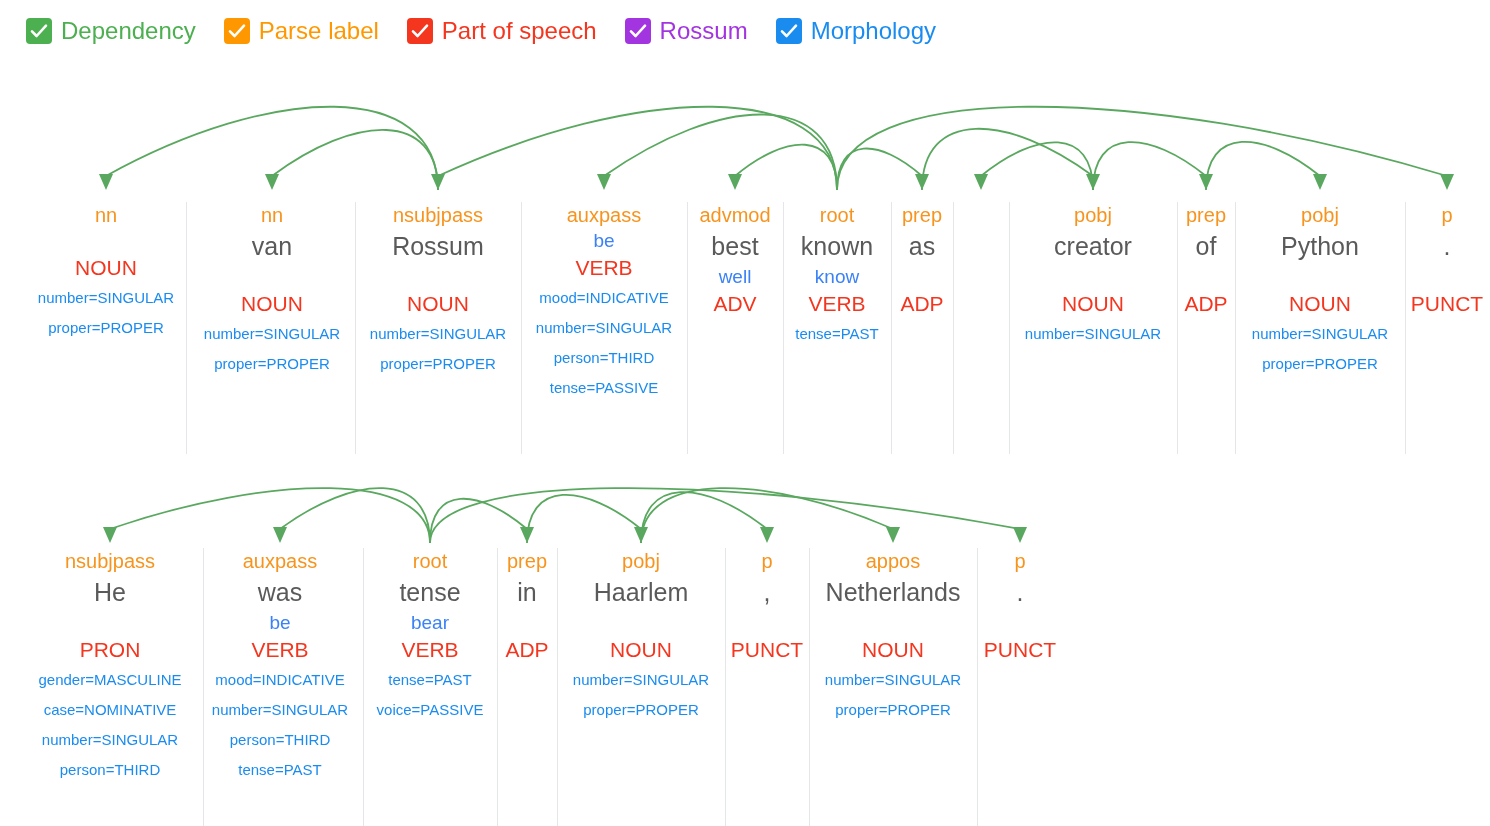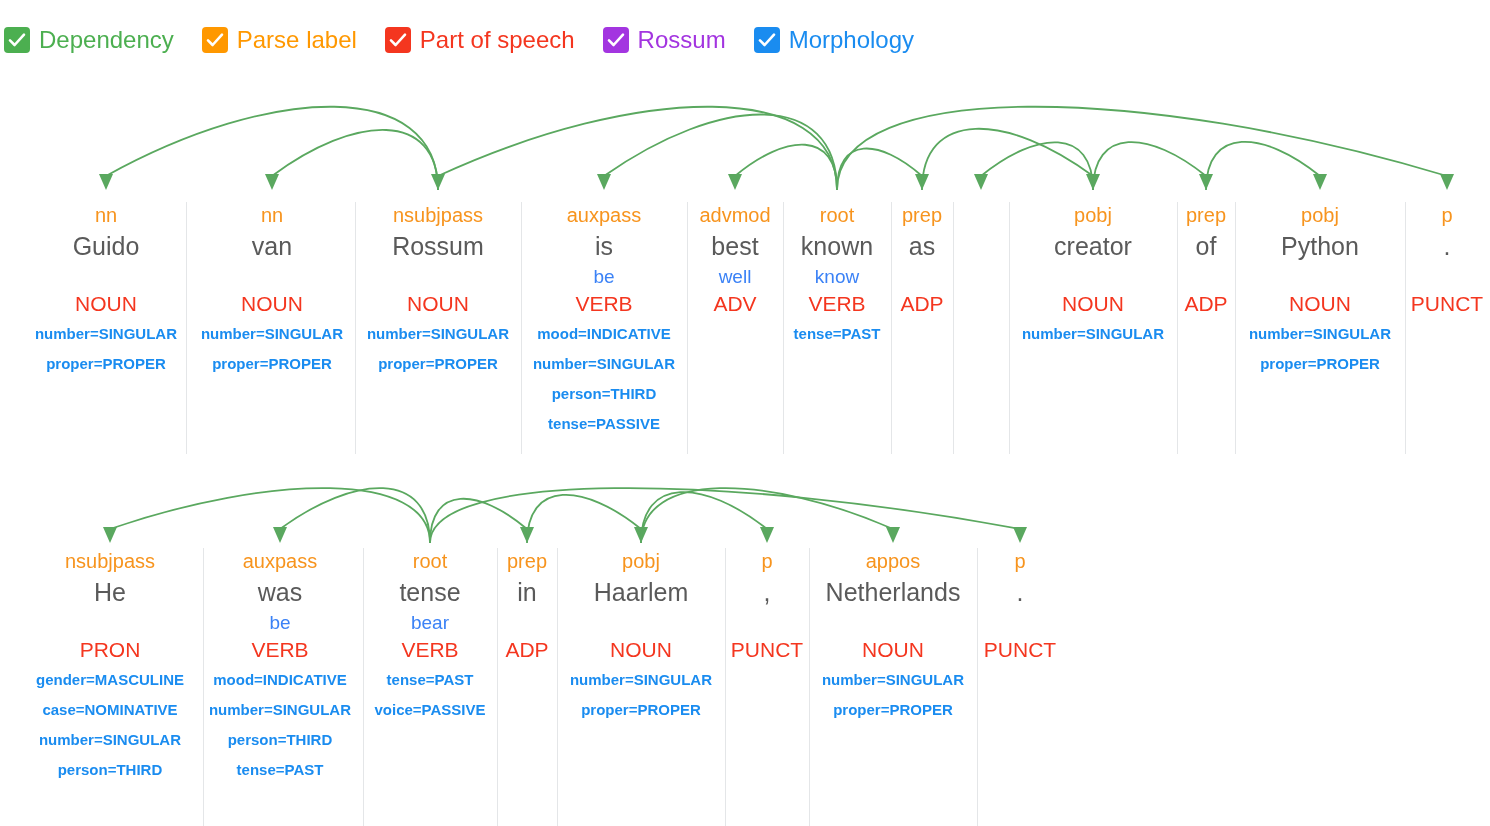--- a/index.html
+++ b/index.html
@@ -15,24 +15,24 @@
 
   #app {
     position: relative;
     width: 1490px;
     height: 826px;
   }
 
   
   .legend {
     position: absolute;
-    left: 4px;
+    left: 26px;
     top: 18px;
     display: flex;
-    align-items: center;
+    align-items: flex-start;
     height: 44px;
   }
   .legend-item {
     display: flex;
     align-items: center;
     margin-right: 28px;
     cursor: pointer;
     user-select: none;
   }
   .legend-box {
@@ -106,21 +106,21 @@
   .tk-lemma.empty { color: transparent; }
   .tk-pos {
     font-size: 21px;
     color: #f4361f;
     line-height: 30px;
     height: 30px;
     white-space: nowrap;
   }
   .tk-morph {
     font-size: 15px;
-    font-weight: bold;
+    font-weight: normal;
     color: #1a8cf0;
     line-height: 30px;
     height: 30px;
     white-space: nowrap;
   }
 </style>
 </head>
 <body>
 
 <div id="app">
@@ -212,21 +212,20 @@
             <path d="M 1313 94 L 1327 94 L 1320 110 Z" fill="#5aa85f"></path>
           </g>
           <g>
             <path d="M 837 110 C 837 -1.3000000000000114, 1142 4, 1447 96" fill="none" stroke="#5aa85f" stroke-width="1.8"></path>
             <path d="M 1440 94 L 1454 94 L 1447 110 Z" fill="#5aa85f"></path>
           </g>
         </svg>
         <div class="token-band" style="top: 122px; height: 252px;">
           <div class="token" style="left: 29px; width: 154px;">
             <div class="tk-label">nn</div>
-            <div class="tk-word">Guido</div>
             <div class="tk-lemma empty">&nbsp;</div>
             <div class="tk-pos">NOUN</div>
             <div class="tk-morph">number=SINGULAR</div>
             <div class="tk-morph">proper=PROPER</div>
           </div>
           <div class="token-sep" style="left: 186px; height: 252px; background: rgb(228, 230, 232);"></div>
           <div class="token" style="left: 189px; width: 166px;">
             <div class="tk-label">nn</div>
             <div class="tk-word">van</div>
             <div class="tk-lemma empty">&nbsp;</div>
@@ -239,21 +238,20 @@
             <div class="tk-label">nsubjpass</div>
             <div class="tk-word">Rossum</div>
             <div class="tk-lemma empty">&nbsp;</div>
             <div class="tk-pos">NOUN</div>
             <div class="tk-morph">number=SINGULAR</div>
             <div class="tk-morph">proper=PROPER</div>
           </div>
           <div class="token-sep" style="left: 521px; height: 252px; background: rgb(228, 230, 232);"></div>
           <div class="token" style="left: 521px; width: 166px;">
             <div class="tk-label">auxpass</div>
-            <div class="tk-word">is</div>
             <div class="tk-lemma">be</div>
             <div class="tk-pos">VERB</div>
             <div class="tk-morph">mood=INDICATIVE</div>
             <div class="tk-morph">number=SINGULAR</div>
             <div class="tk-morph">person=THIRD</div>
             <div class="tk-morph">tense=PASSIVE</div>
           </div>
           <div class="token-sep" style="left: 687px; height: 252px; background: rgb(228, 230, 232);"></div>
           <div class="token" style="left: 687px; width: 96px;">
             <div class="tk-label">advmod</div>

